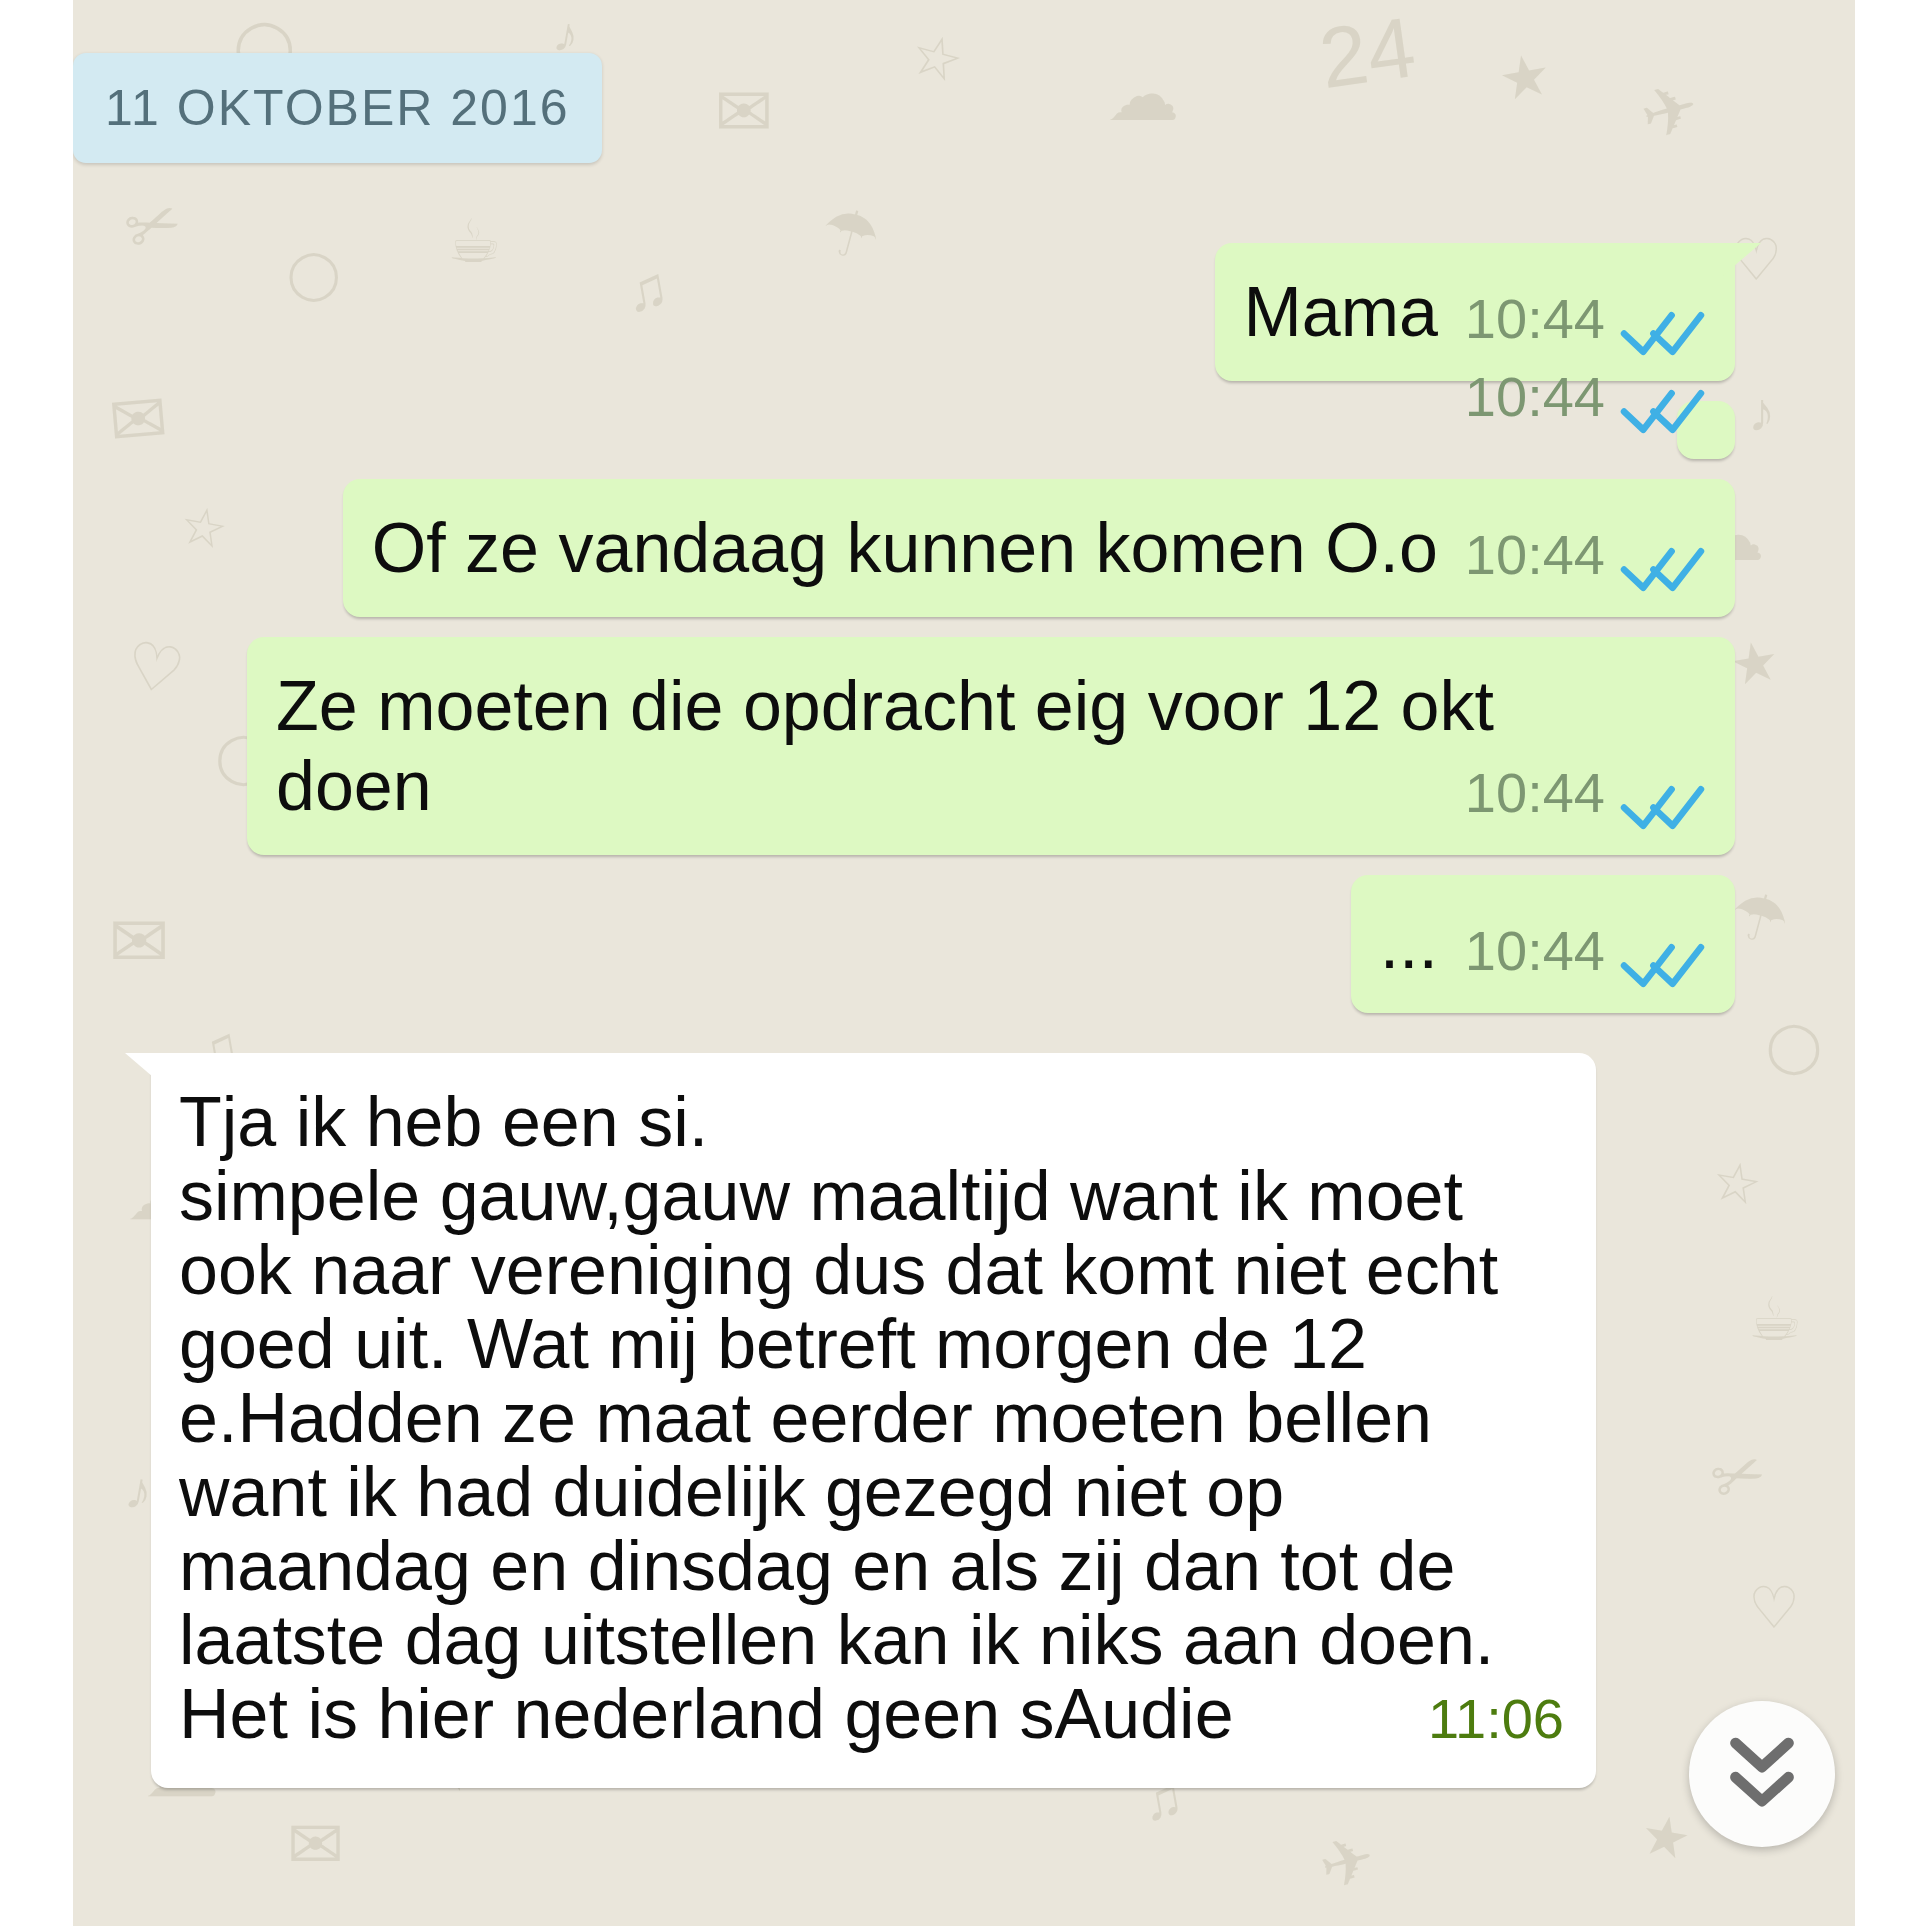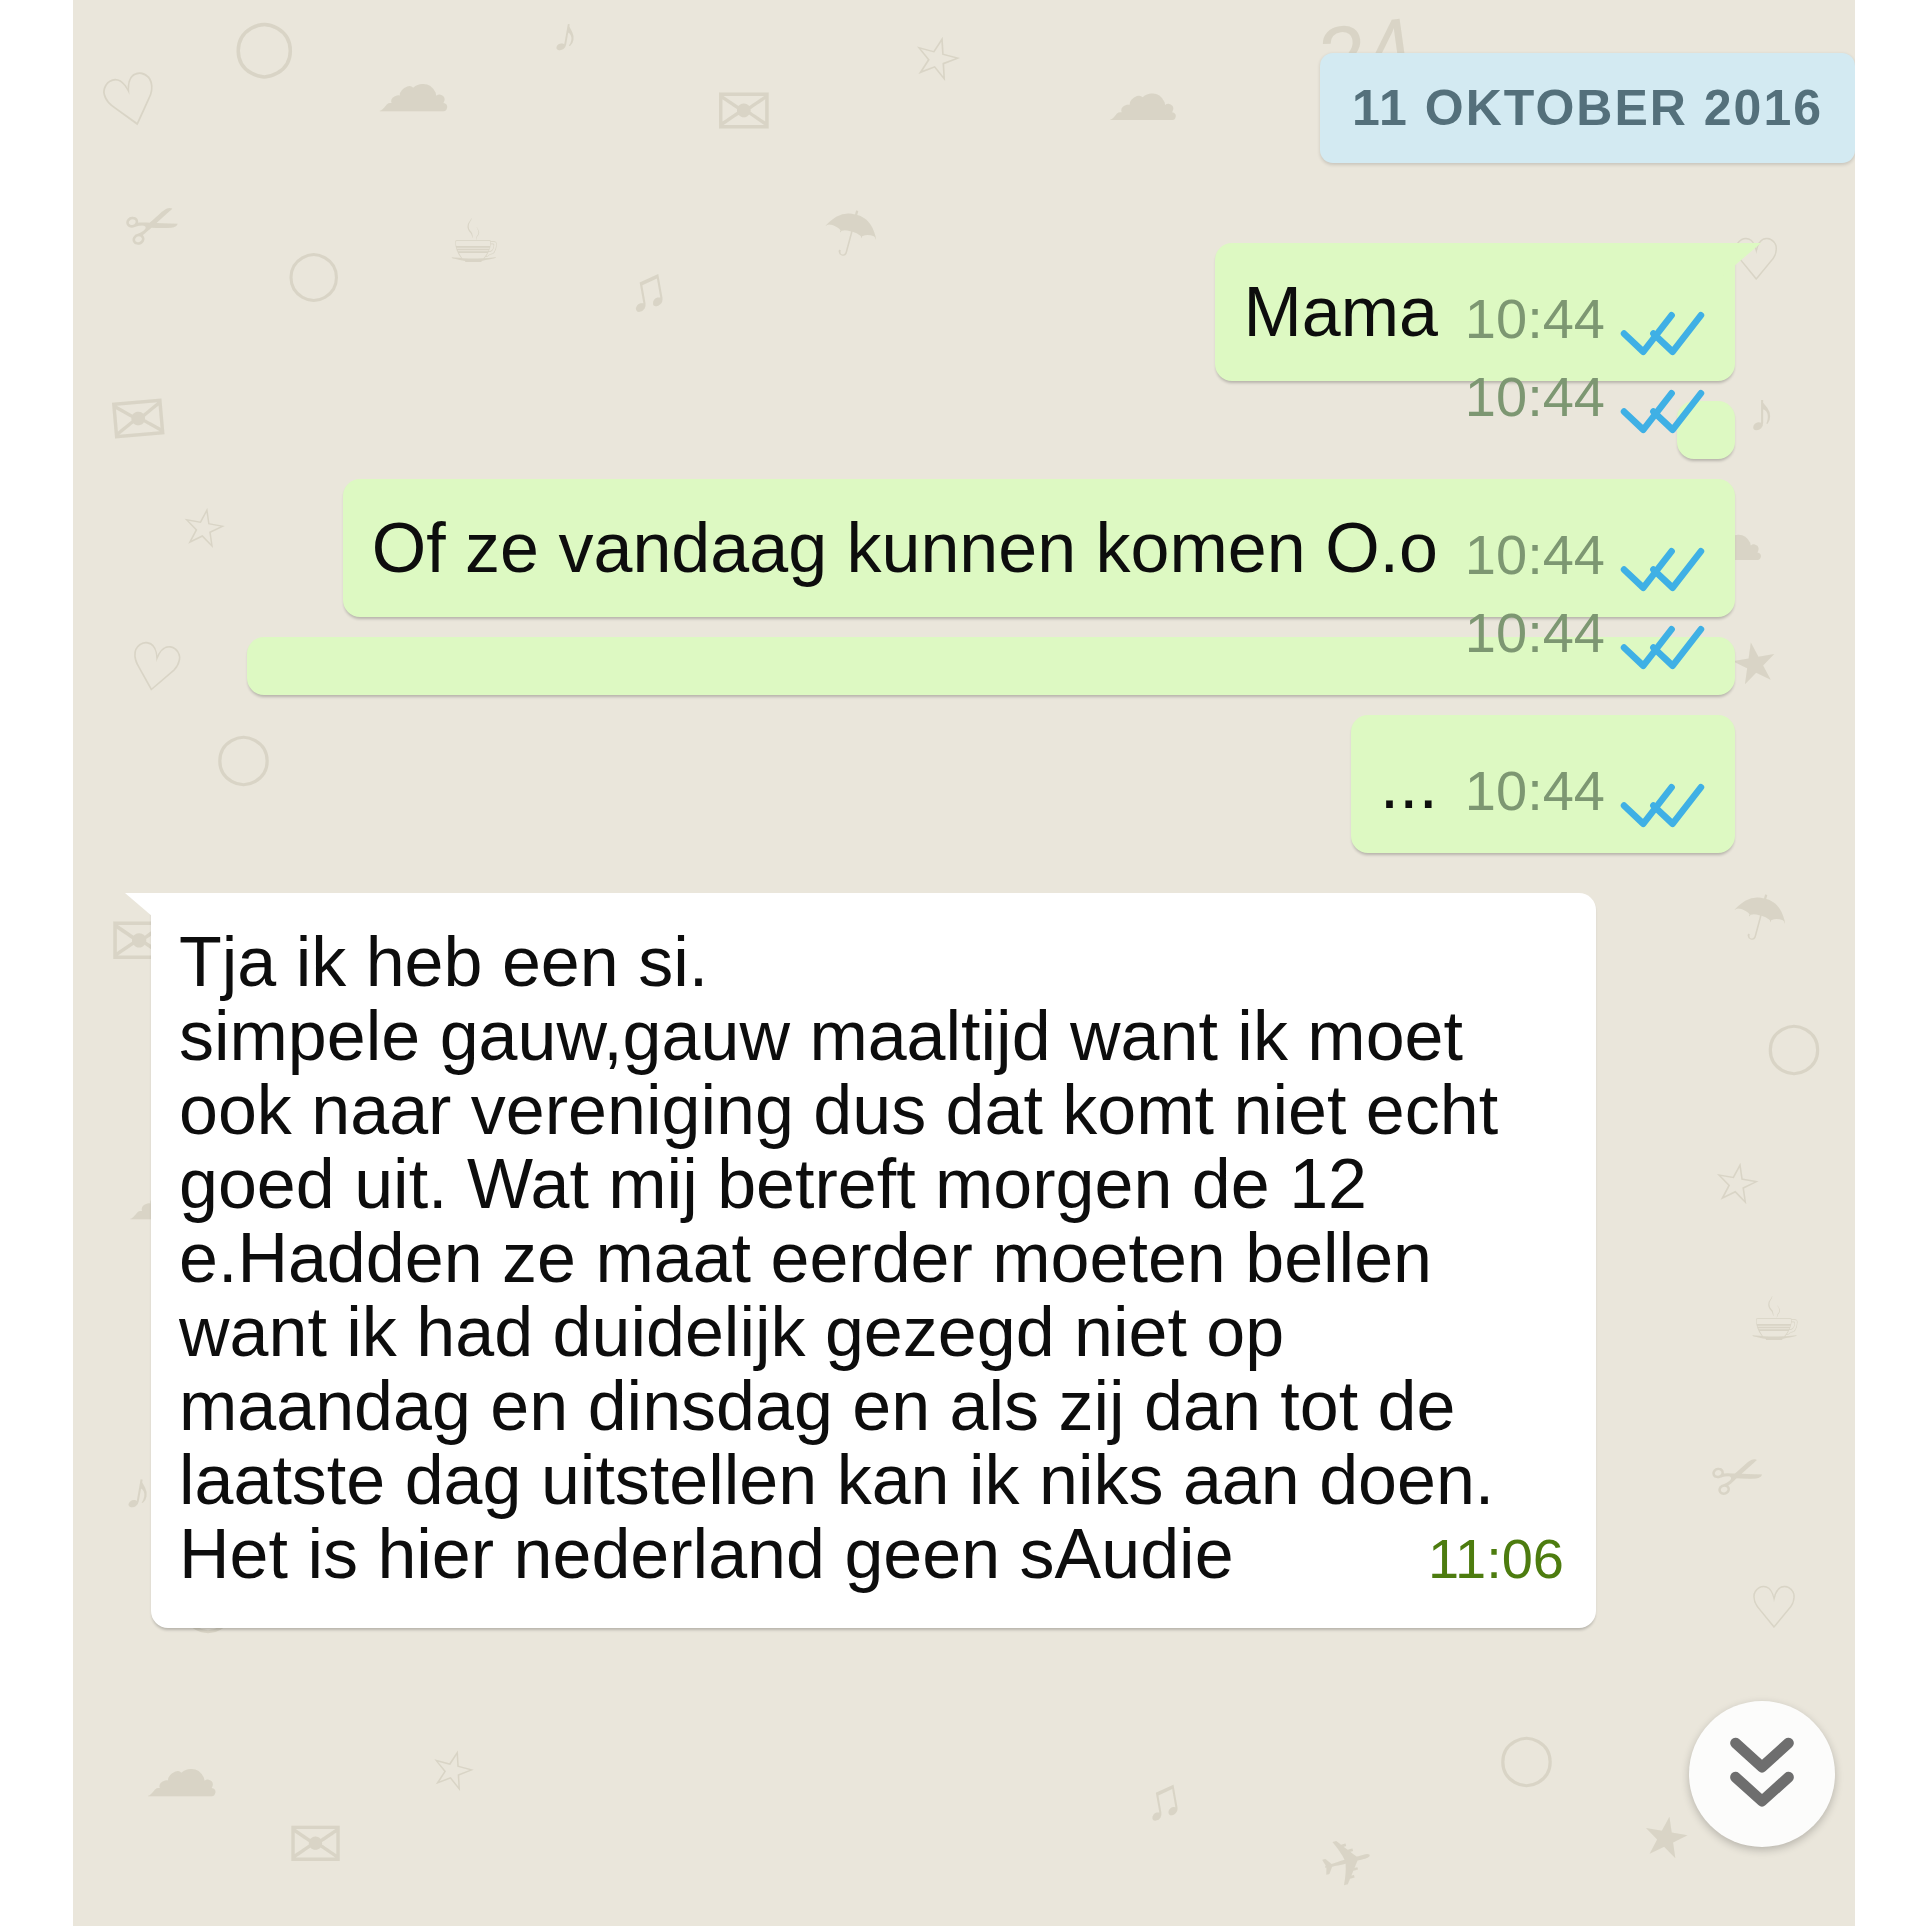--- a/index.html
+++ b/index.html
@@ -13,21 +13,21 @@
   }
   .doodle{
     position:absolute;color:rgba(189,184,162,0.38);line-height:1;
     pointer-events:none;user-select:none;
   }
   .chat{
     position:absolute;left:0;top:0;right:0;bottom:0;
     display:flex;flex-direction:column;padding-top:53px;box-sizing:border-box;
   }
   .row{display:flex;width:100%;box-sizing:border-box;}
-  .row.center{justify-content:flex-end;margin-bottom:80px;font-weight:bold;}
+  .row.center{justify-content:flex-start;margin-bottom:80px;}
   .row.out{justify-content:flex-end;padding-right:120px;margin-bottom:20px;}
   .row.out.last{margin-bottom:40px;}
   .row.in{justify-content:flex-start;padding-left:78px;}
   .date-chip{
     background:#d3eaf2;color:#54707b;font-size:50px;letter-spacing:2px;
     padding:26px 32px;border-radius:13px;box-shadow:0 1.5px 3.5px rgba(0,0,0,0.14);
   }
   .bubble{
     position:relative;border-radius:17px;
     box-shadow:0 2.5px 3px -1px rgba(0,0,0,0.22);
@@ -165,20 +165,22 @@
                 <path d="M8 62 L46 98 L102 26" stroke="#3fb0e5" stroke-width="13" stroke-linecap="round" stroke-linejoin="round"></path>
                 <path d="M66 62 L104 98 L160 26" stroke="#3fb0e5" stroke-width="13" stroke-linecap="round" stroke-linejoin="round"></path>
               </svg>
             </span>
           </span>
         </div>
       </div>
 
       <div class="row out">
         <div class="bubble green wide">
+          <span class="txt">Ze moeten die opdracht eig voor 12 okt
+doen</span>
           <span class="meta">
             <span class="time">10:44</span>
             <span class="checks-wrap">
               <svg viewBox="0 0 170 112" fill="none">
                 <path d="M8 62 L46 98 L102 26" stroke="#3fb0e5" stroke-width="13" stroke-linecap="round" stroke-linejoin="round"></path>
                 <path d="M66 62 L104 98 L160 26" stroke="#3fb0e5" stroke-width="13" stroke-linecap="round" stroke-linejoin="round"></path>
               </svg>
             </span>
           </span>
         </div>

